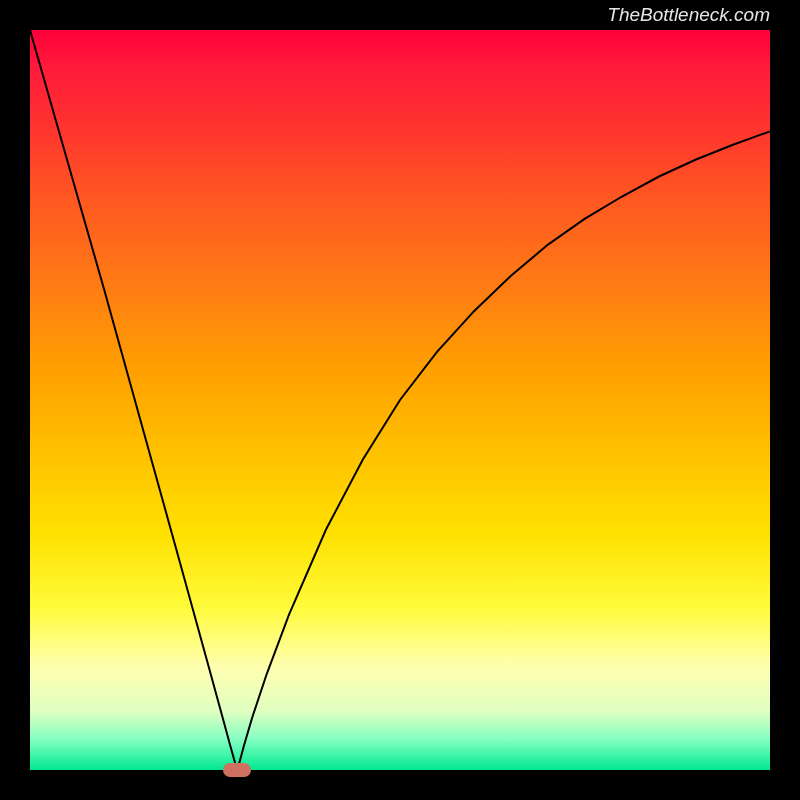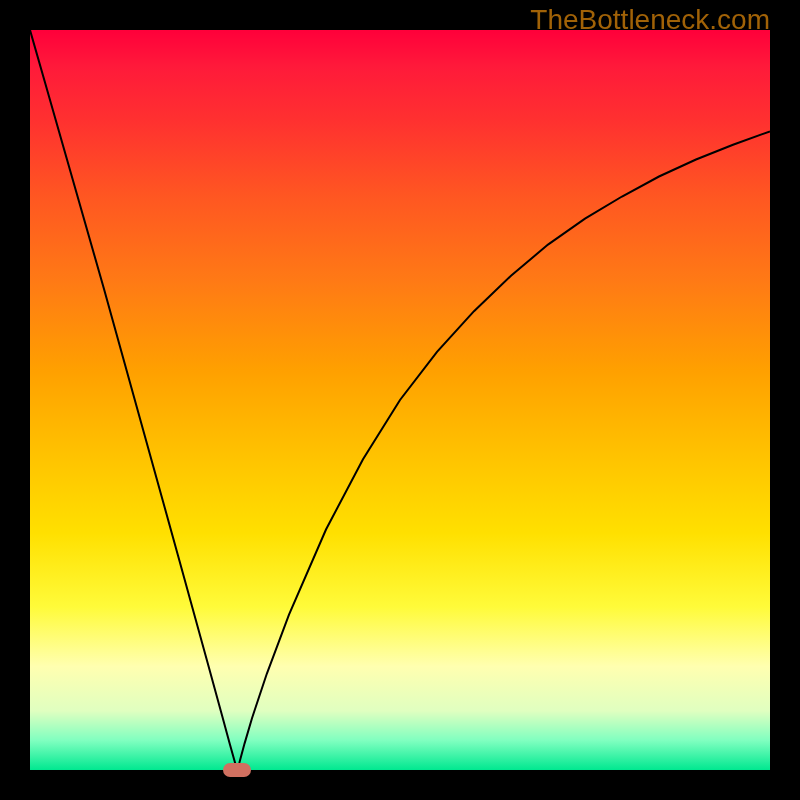--- a/index.html
+++ b/index.html
@@ -35,23 +35,24 @@
       #ffffb0 86%,
       #e0ffc0 92%,
       #80ffc0 96%,
       #00e890 100%
     );
   }
   .watermark {
     position: absolute;
     top: 4px;
     right: 30px;
-    color: #a16207;
-    font-size: 28px;
+    color: #e5e5e5;
+    font-size: 19px;
     font-weight: normal;
+    font-style: italic;
   }
   .curve-svg {
     position: absolute;
     left: 0;
     top: 0;
     width: 740px;
     height: 740px;
   }
   .marker {
     position: absolute;

